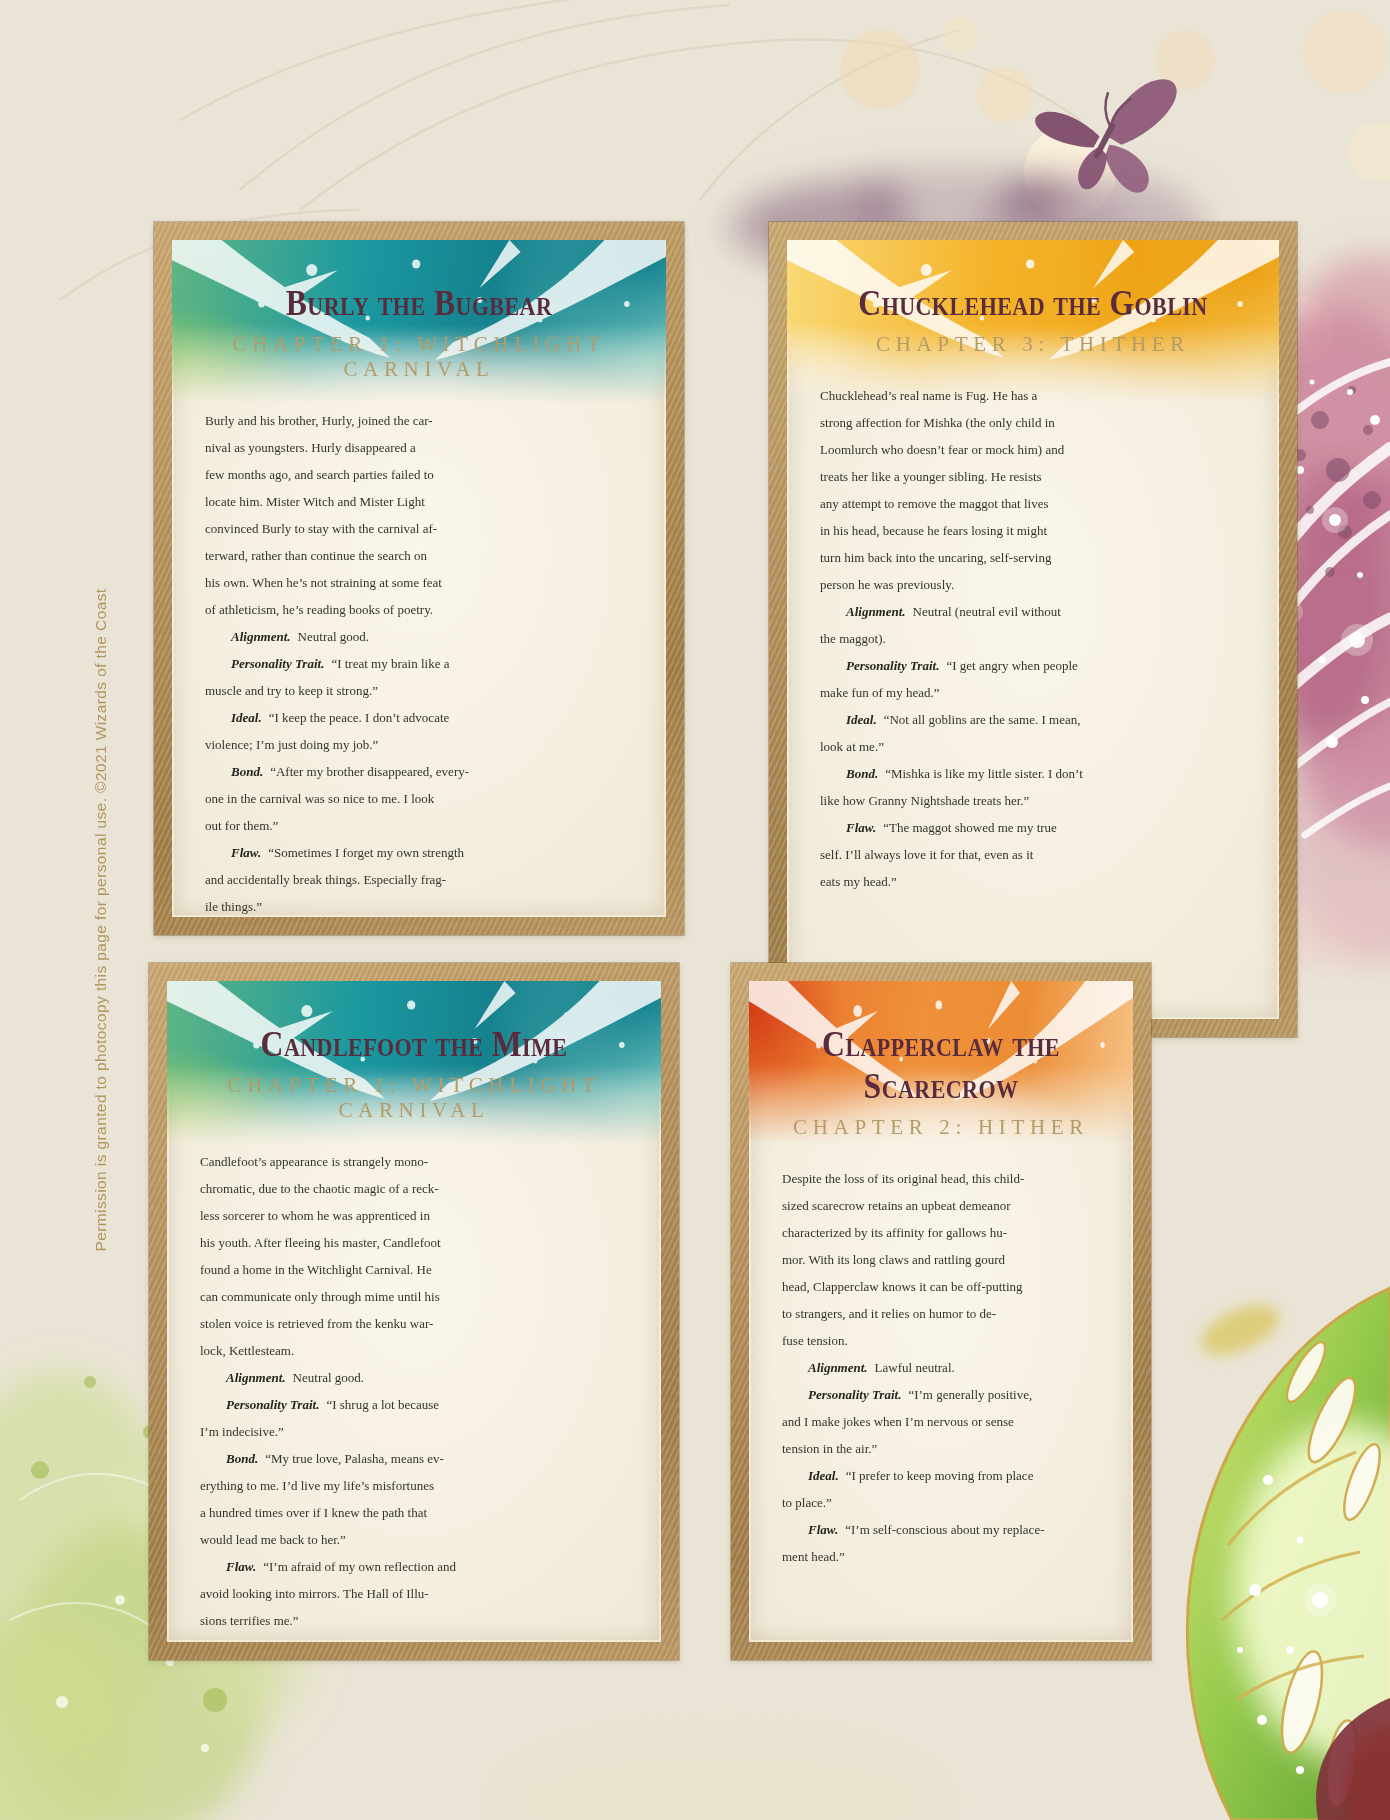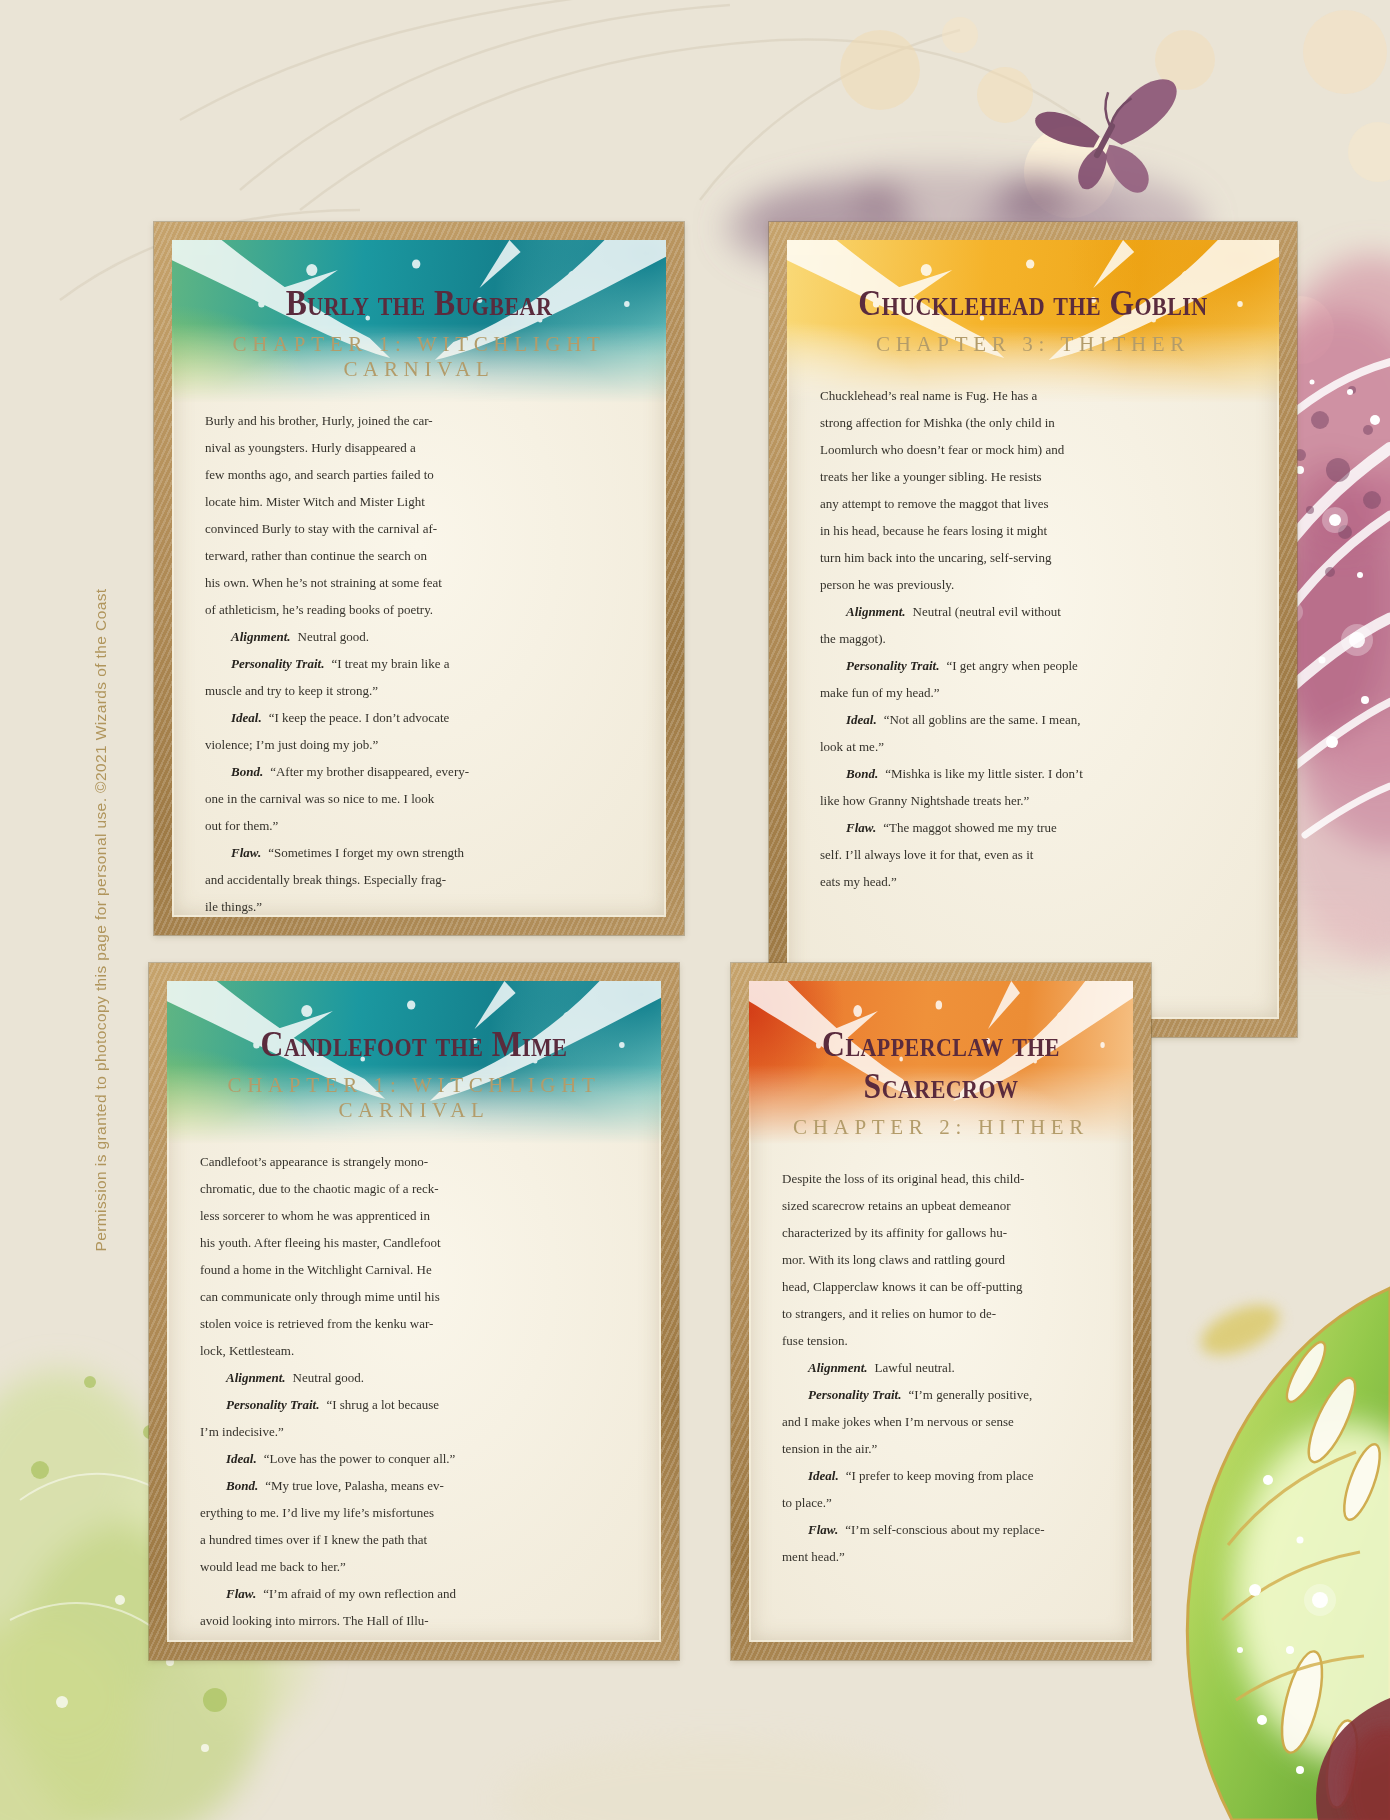--- a/index.html
+++ b/index.html
@@ -377,21 +377,20 @@
 chromatic, due to the chaotic magic of a reck-
 less sorcerer to whom he was apprenticed in
 his youth. After fleeing his master, Candlefoot
 found a home in the Witchlight Carnival. He
 can communicate only through mime until his
 stolen voice is retrieved from the kenku war-
 lock, Kettlesteam.</p>
       <p class="stat"><span class="stat-label">Alignment.</span><span class="stat-text">Neutral good.</span></p>
       <p class="stat"><span class="stat-label">Personality Trait.</span><span class="stat-text">“I shrug a lot because
 I’m indecisive.”</span></p>
-      <p class="stat"><span class="stat-label">Ideal.</span><span class="stat-text">“Love has the power to conquer all.”</span></p>
       <p class="stat"><span class="stat-label">Bond.</span><span class="stat-text">“My true love, Palasha, means ev-
 erything to me. I’d live my life’s misfortunes
 a hundred times over if I knew the path that
 would lead me back to her.”</span></p>
       <p class="stat"><span class="stat-label">Flaw.</span><span class="stat-text">“I’m afraid of my own reflection and
 avoid looking into mirrors. The Hall of Illu-
 sions terrifies me.”</span></p>
     </div>
   </div>
 </section>

